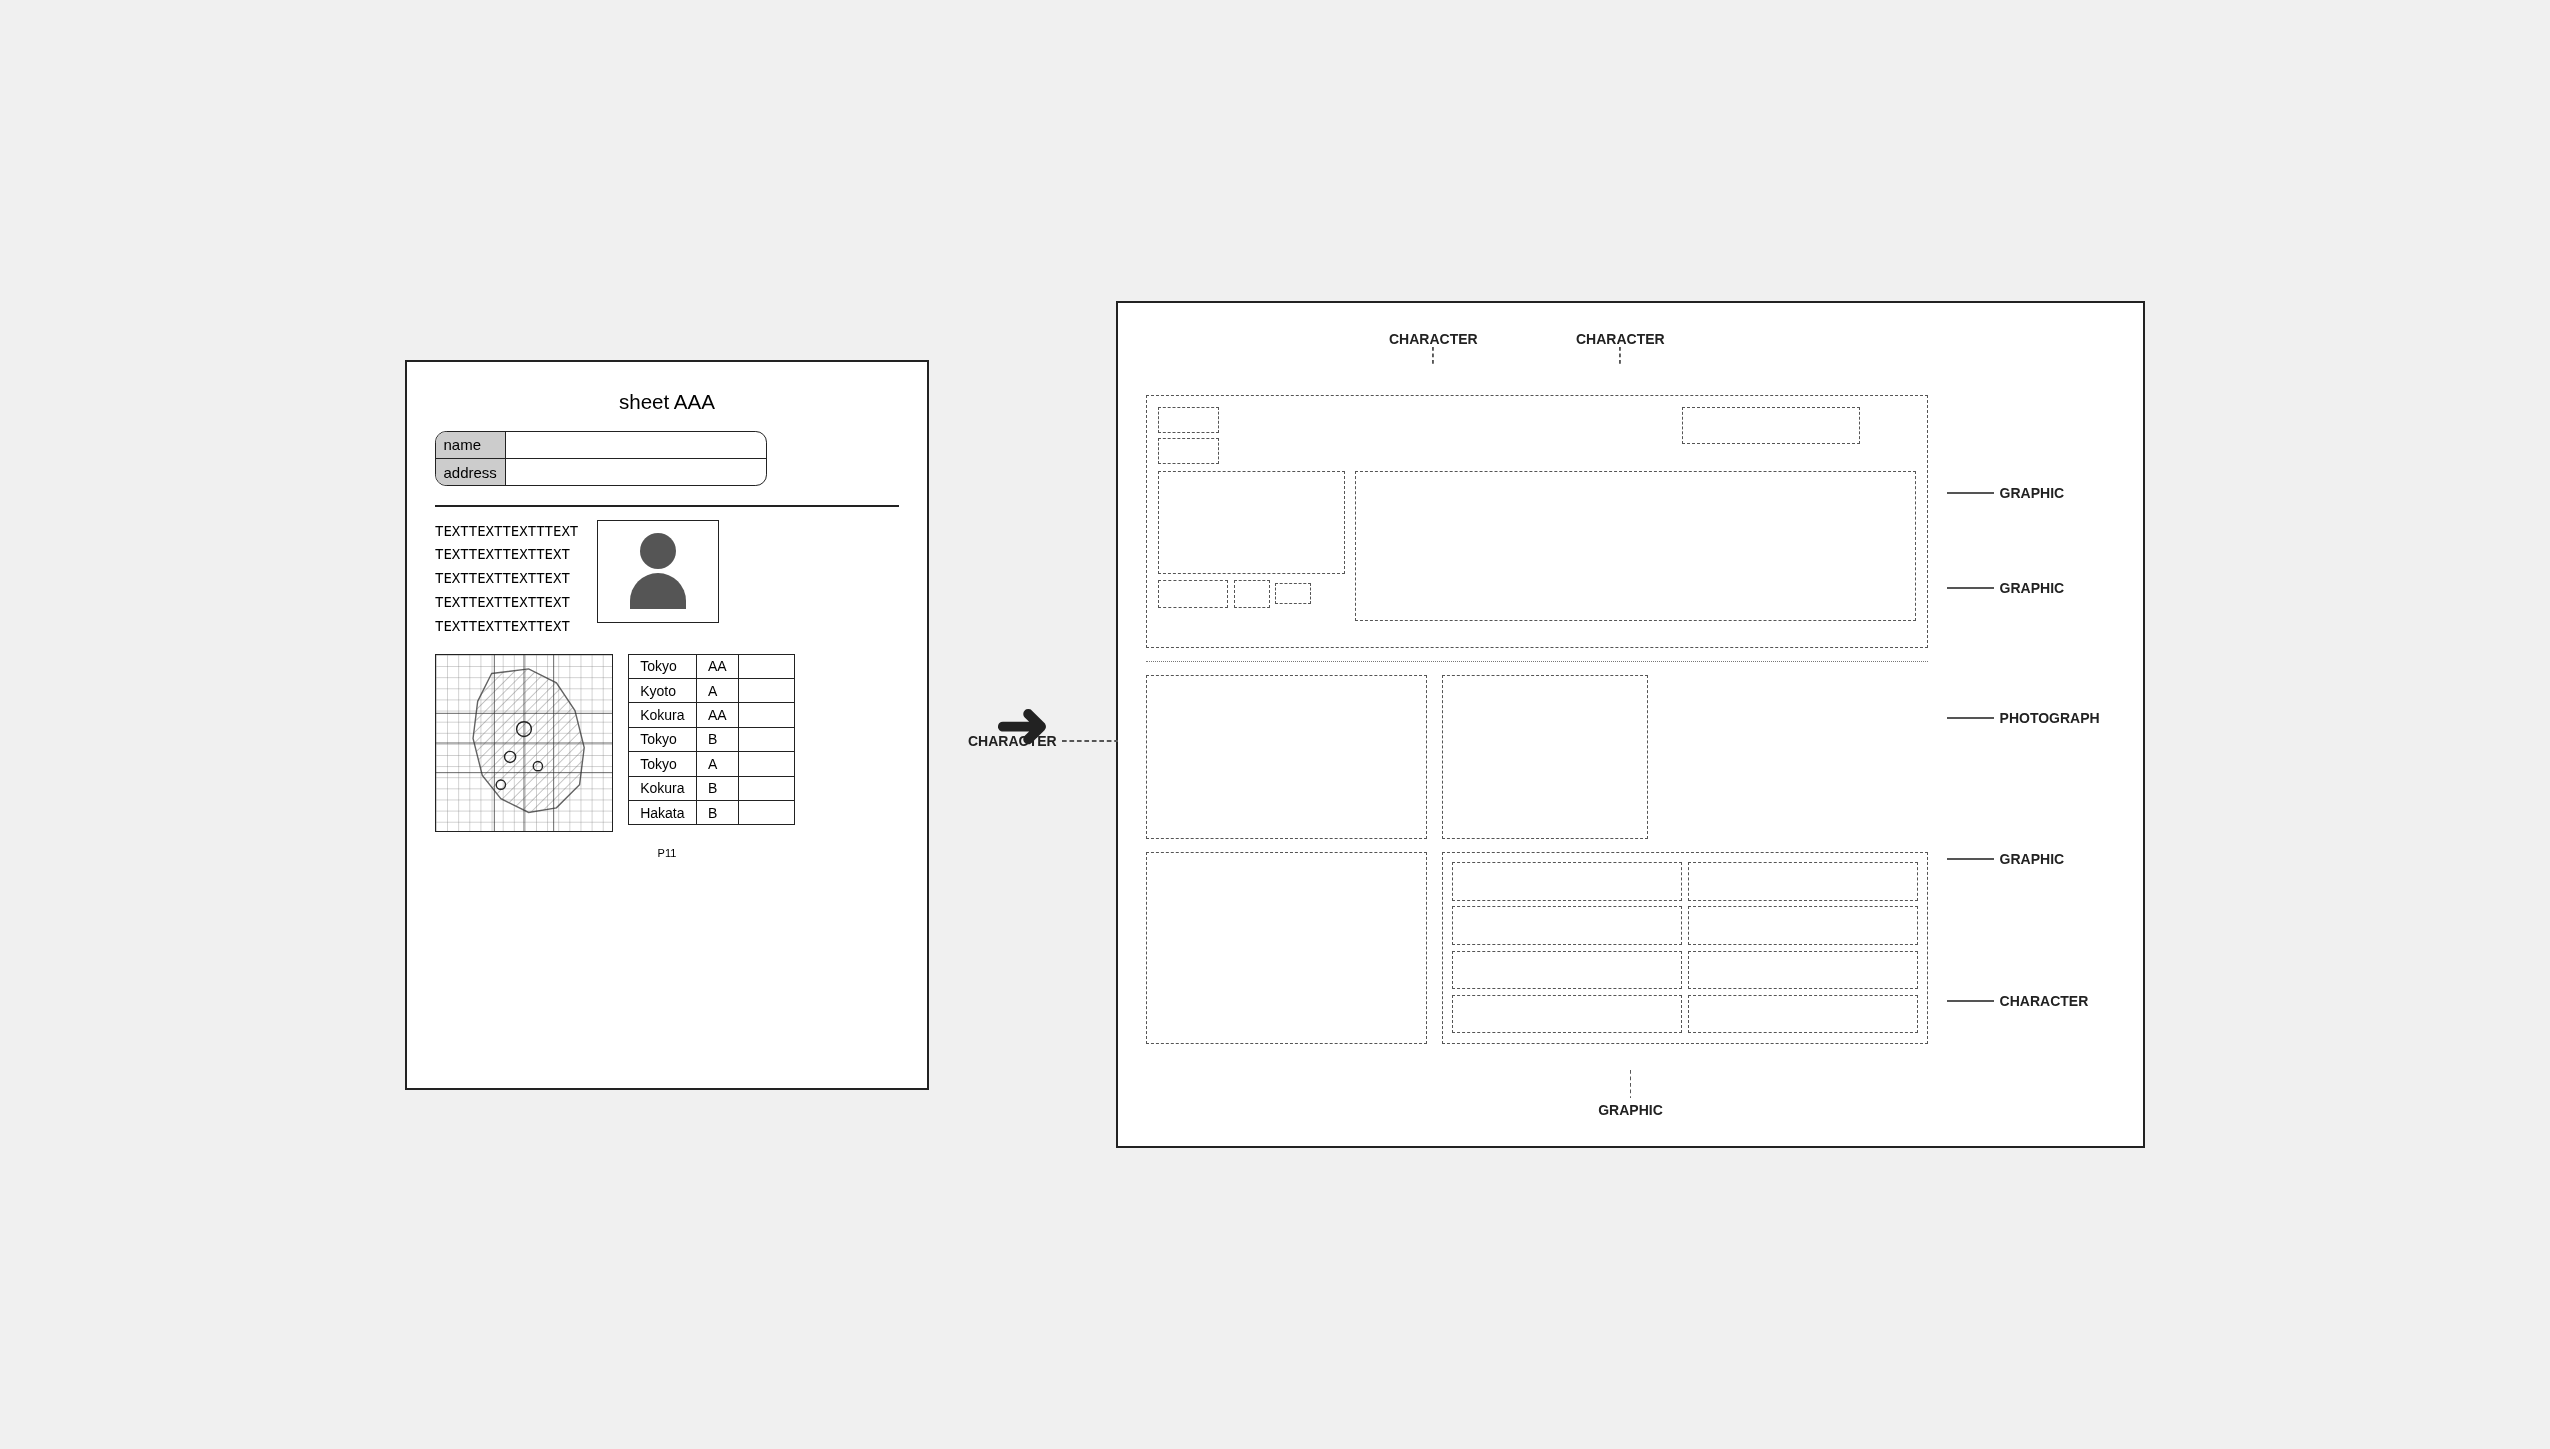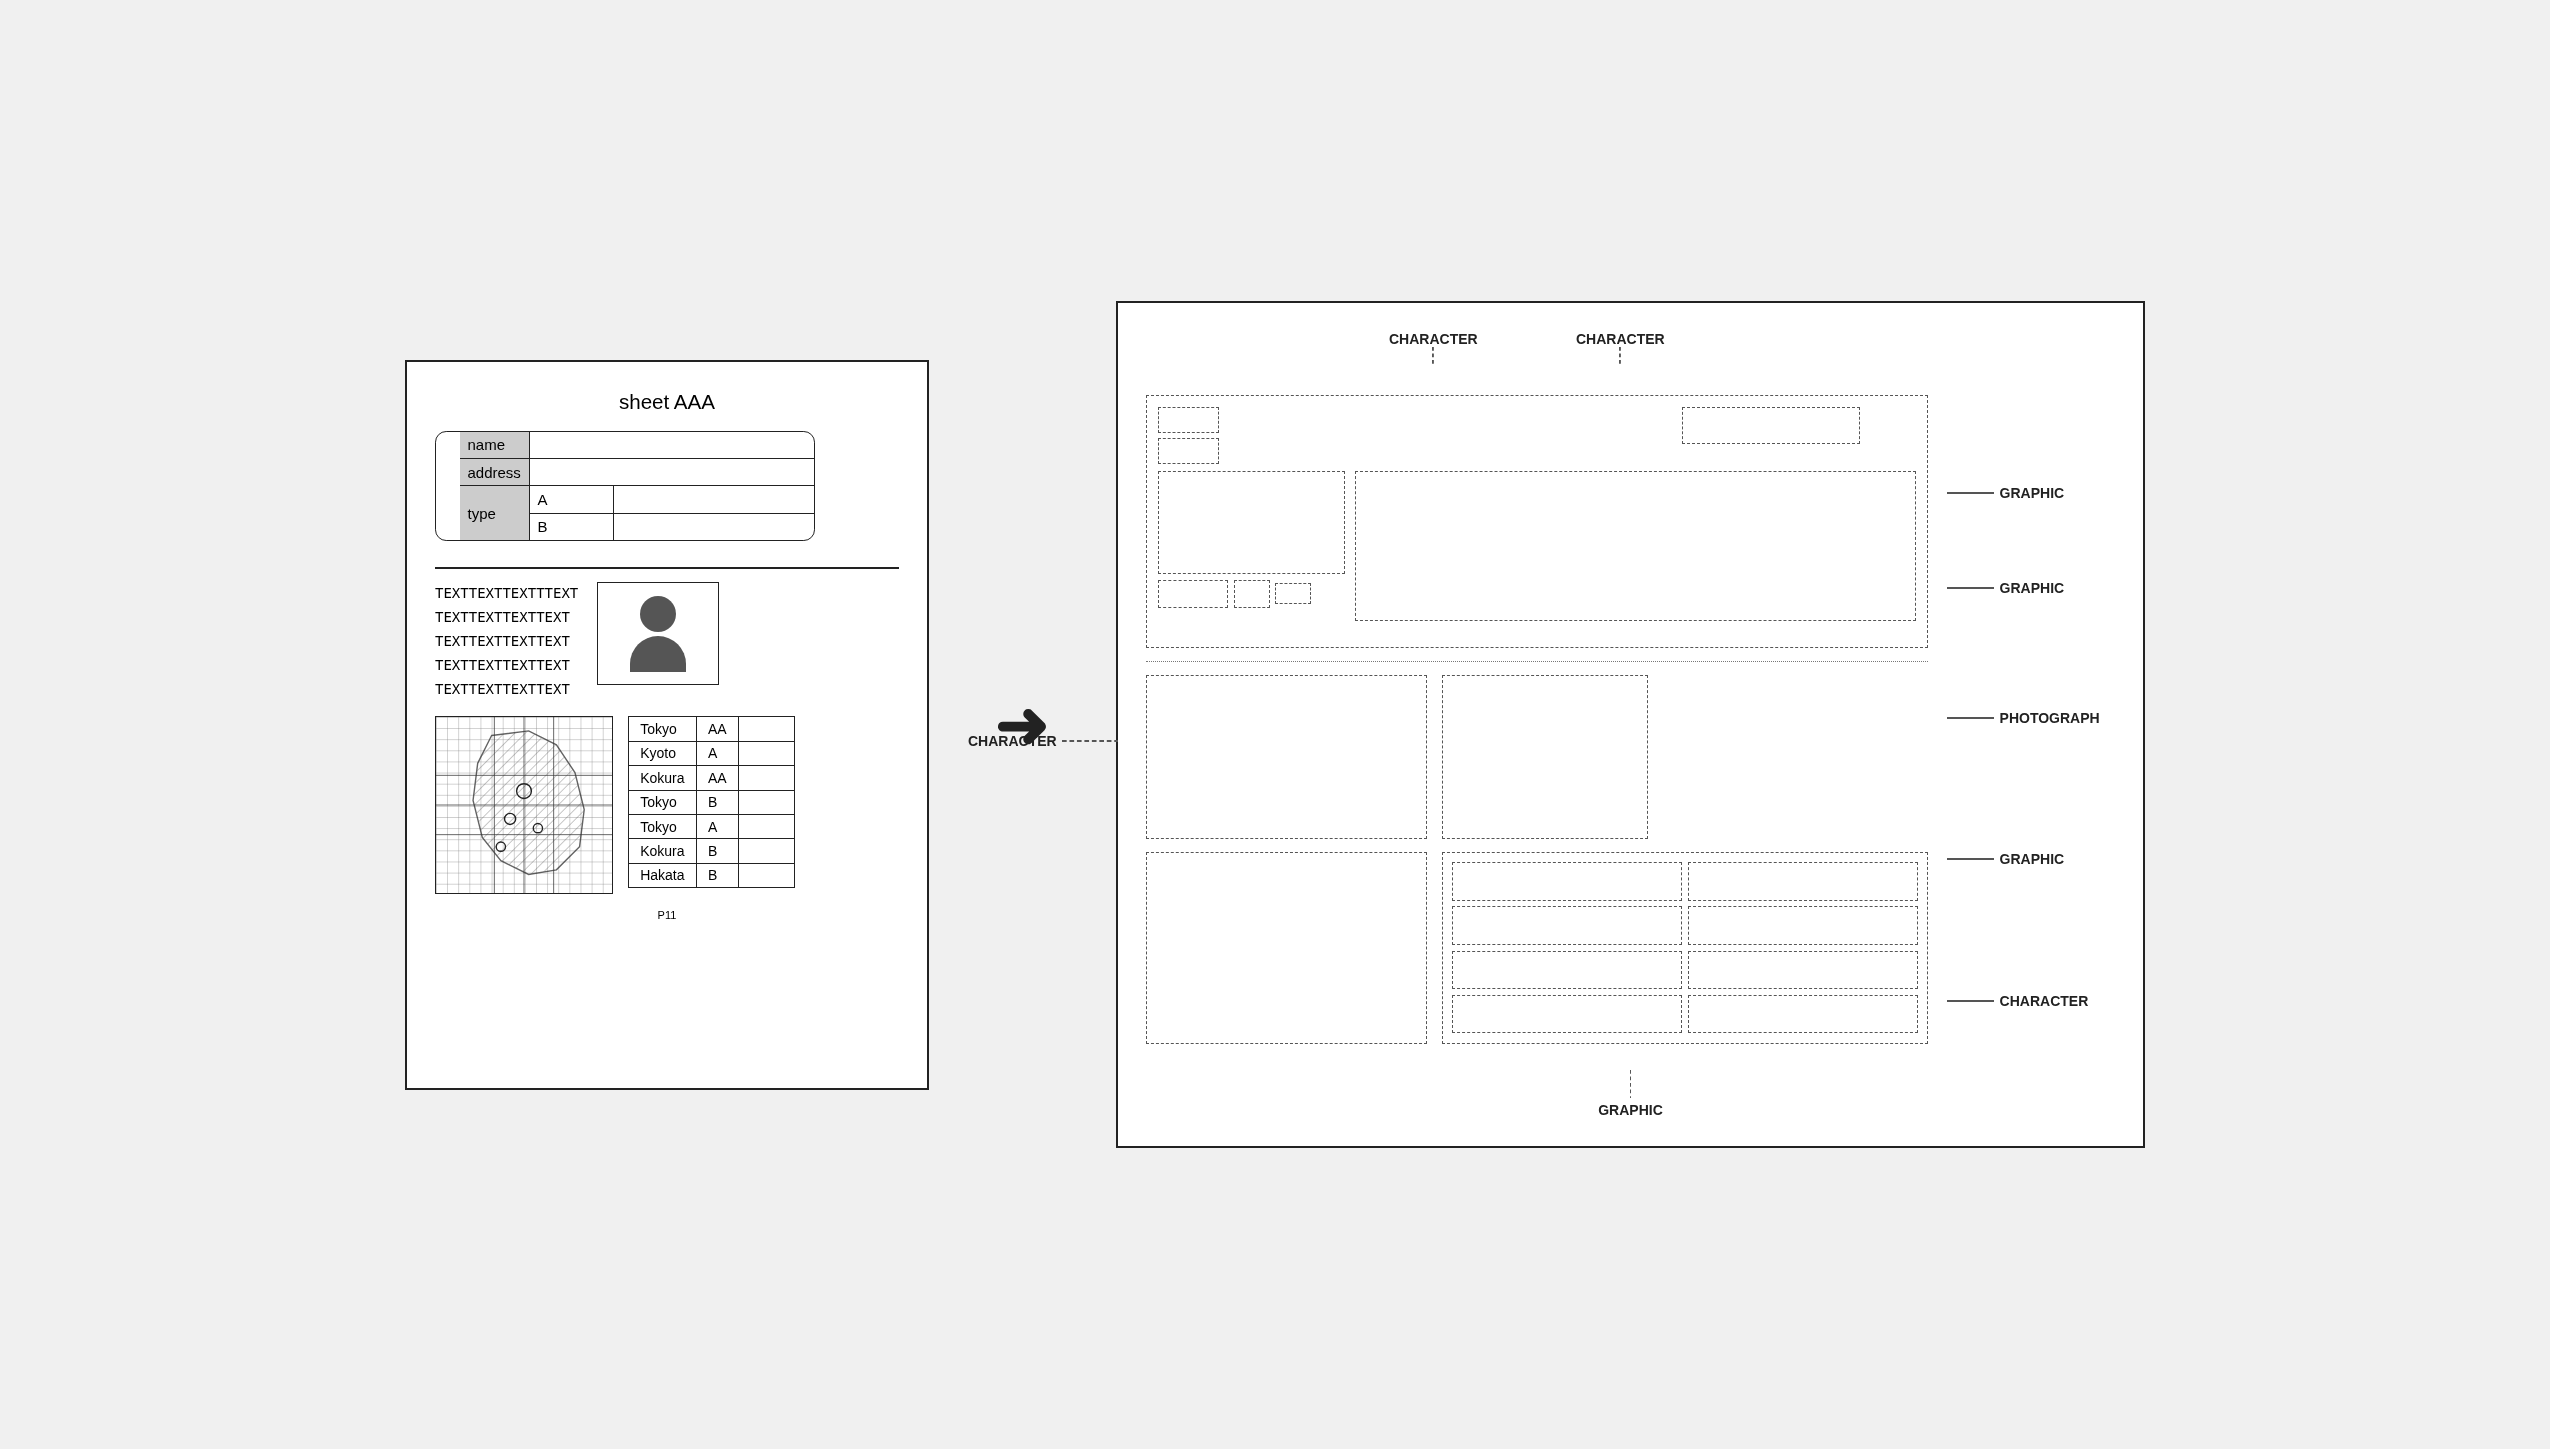--- a/index.html
+++ b/index.html
@@ -33,23 +33,22 @@
       font-size: 20.6px;
       margin-bottom: 17px;
       font-weight: normal;
     }
 
     
     .form-table {
       border: 1.9px solid #222;
       border-radius: 11.2px;
       overflow: hidden;
-      margin-bottom: 17px;
-      width: 380px;
-      padding-left: 24px;
+      margin-bottom: 9px;
+      width: 332px;
     }
     .form-row {
       display: flex;
       border-bottom: 0.9px solid #222;
     }
     .form-row:last-child { border-bottom: none; }
     .form-label {
       background: #ccc;
       border-right: 0.9px solid #222;
       padding: 4.7px 7.5px;
@@ -217,33 +216,20 @@
   <div class="sheet-title">sheet AAA</div>
 
   <div class="form-table">
     <div class="form-row">
       <div class="form-label">name</div>
       <div class="form-value"></div>
     </div>
     <div class="form-row">
       <div class="form-label">address</div>
       <div class="form-value"></div>
-    </div>
-    <div class="form-row" style="border-bottom:none;">
-      <div class="form-label">type</div>
-      <div class="form-subrow">
-        <div class="form-subcell">
-          <div class="form-subcell-val">A</div>
-          <div class="form-subcell-empty"></div>
-        </div>
-        <div class="form-subcell" style="border-bottom:none;">
-          <div class="form-subcell-val">B</div>
-          <div class="form-subcell-empty"></div>
-        </div>
-      </div>
     </div>
   </div>
 
   <hr class="divider">
 
   <div class="text-photo-row">
     <div class="text-block">
       TEXTTEXTTEXTTTEXT<br>
       TEXTTEXTTEXTTEXT<br>
       TEXTTEXTTEXTTEXT<br>

